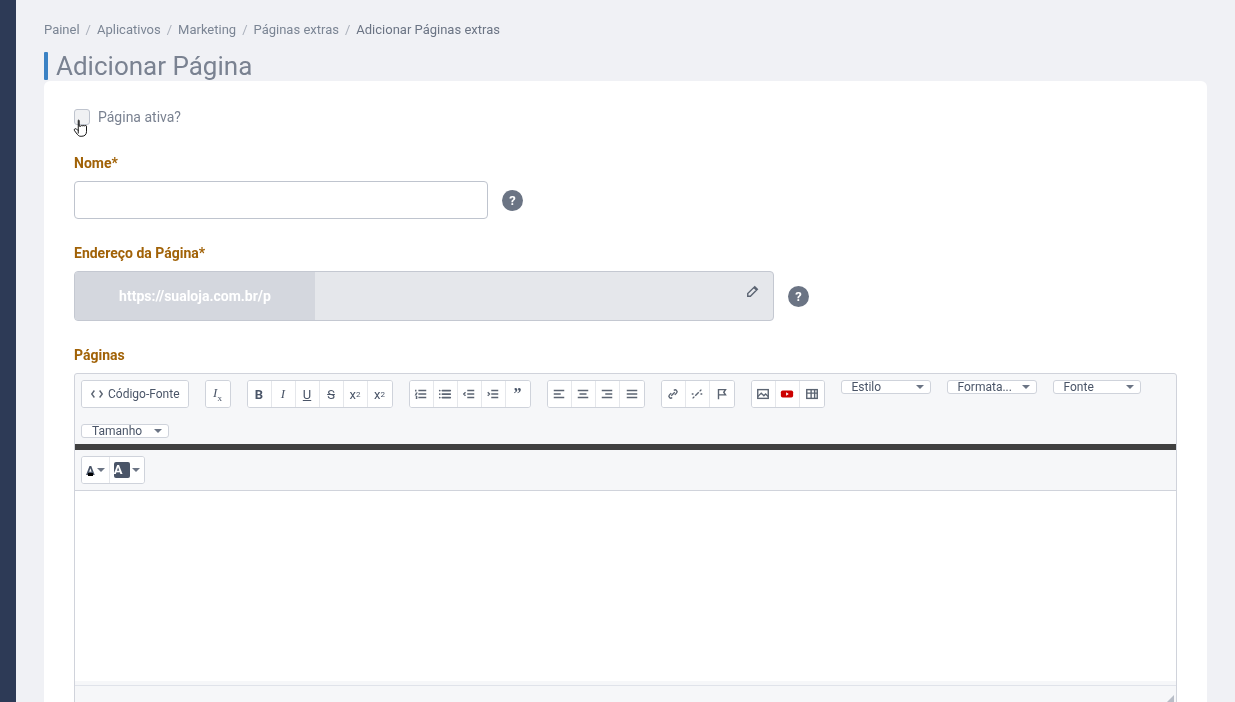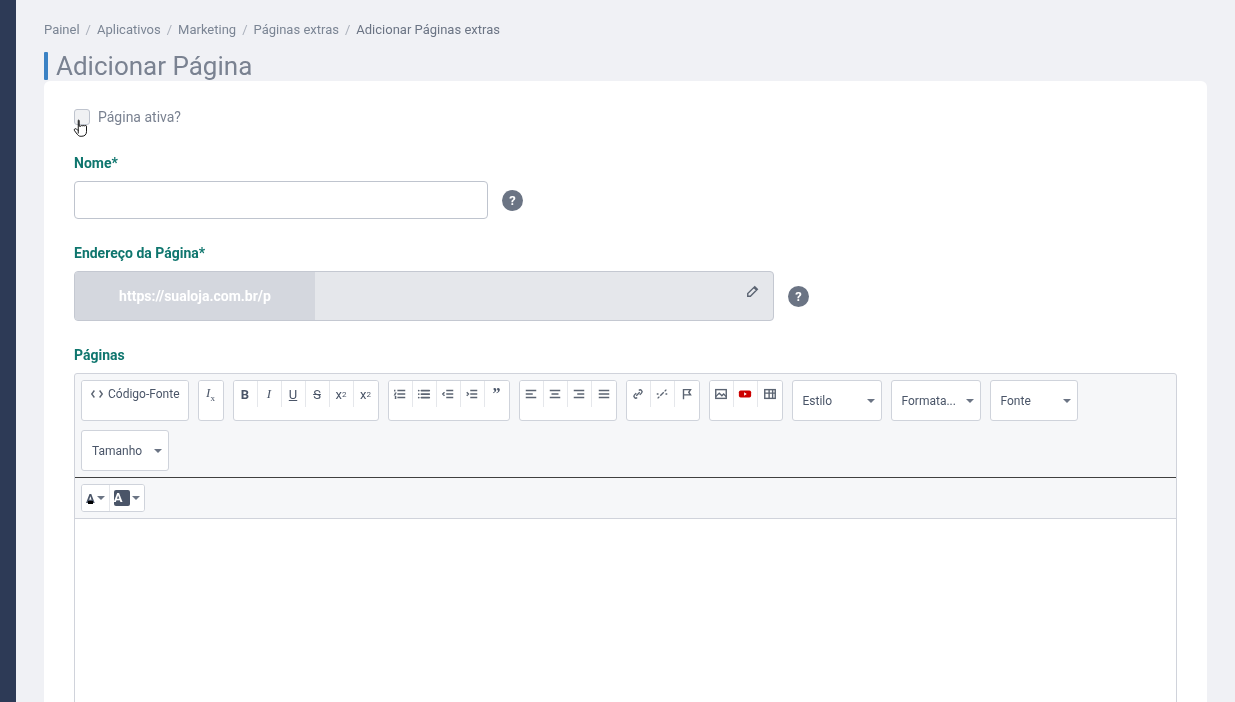--- a/index.html
+++ b/index.html
@@ -78,21 +78,21 @@
       left: -4px;
       top: 6px;
       width: 22px;
       height: 26px;
       pointer-events: none;
     }
     .field { margin-bottom: 26px; }
     .field-label {
       font-size: 14px;
       font-weight: 700;
-      color: #0f766e;
+      color: #a16207;
       margin-bottom: 10px;
     }
     .field-row {
       display: flex;
       align-items: center;
       gap: 14px;
     }
     .text-input {
       width: 414px;
       height: 38px;
@@ -154,23 +154,23 @@
       cursor: pointer;
     }
     .editor-wrap {
       border: 1px solid #d0d3db;
       border-radius: 3px;
       background: #f6f7f9;
     }
     .toolbar {
       display: flex;
       flex-wrap: wrap;
-      gap: 9px;
+      gap: 16px;
       padding: 6px;
-      border-bottom: 1px solid #404040;
+      border-bottom: 6px solid #404040;
     }
     .tb-group {
       display: flex;
       border: 1px solid #cfd3db;
       border-radius: 3px;
       background: #fff;
       overflow: hidden;
     }
     .tb-btn {
       height: 26px;
@@ -188,21 +188,21 @@
     .tb-btn:last-child { border-right: none; }
     .tb-btn.text { padding: 0 8px; font-size: 12px; }
     .tb-btn.b { font-weight: 700; }
     .tb-btn.i { font-style: italic; font-family: Liberation Serif, serif; }
     .tb-btn.u { text-decoration: underline; }
     .tb-btn.s { text-decoration: line-through; }
     .tb-select {
       border: 1px solid #cfd3db;
       border-radius: 3px;
       background: #fff;
-      height: 41px;
+      height: 14px;
       display: flex;
       align-items: center;
       justify-content: space-between;
       padding: 0 6px 0 10px;
       font-size: 12px;
       color: #4a5568;
       cursor: pointer;
       gap: 8px;
     }
     .tb-select.w1 { width: 90px; }

